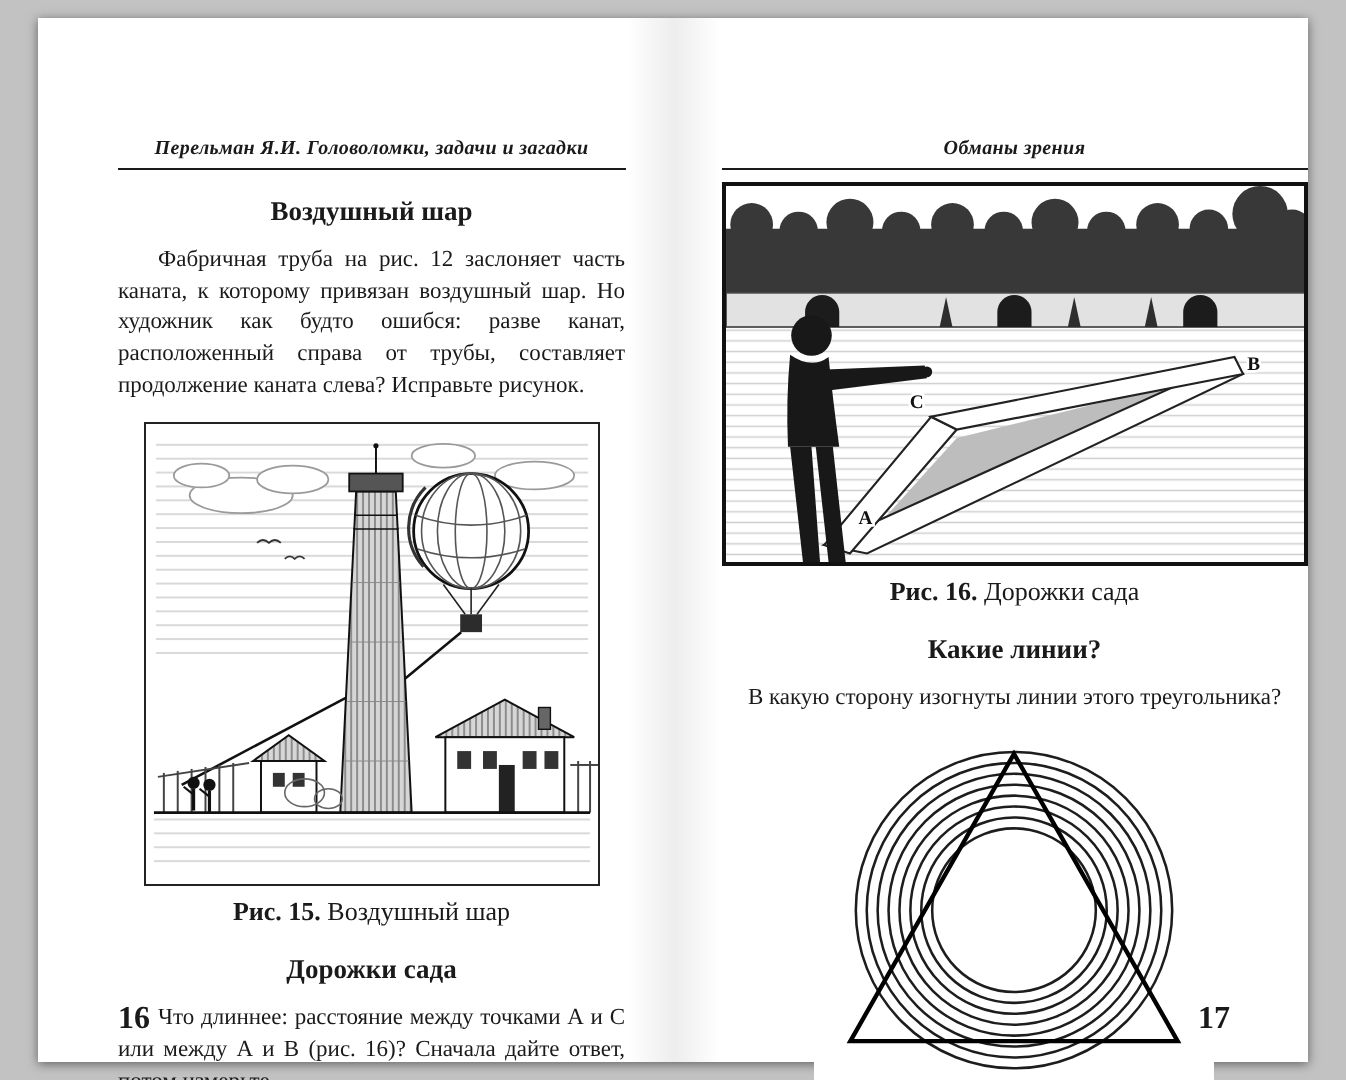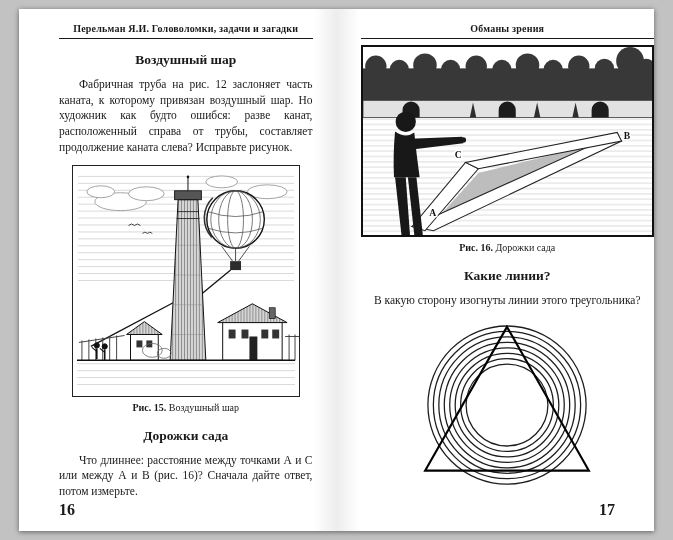--- a/index.html
+++ b/index.html
@@ -17,32 +17,32 @@
   .book::after{
     content:"";position:absolute;left:50%;top:0;width:46px;height:100%;
     transform:translateX(-50%);
     background:linear-gradient(90deg,rgba(0,0,0,0),rgba(0,0,0,.07) 50%,rgba(0,0,0,0));
     pointer-events:none;
   }
   .page{position:relative;width:50%;box-sizing:border-box;padding-top:14px;padding-bottom:30px}
   .page.left{padding-left:40px;padding-right:24px}
   .page.right{padding-left:24px;}
   .running-head{
-    font-size:10px;font-weight:bold;text-align:center;
-    border-bottom:1px solid #1a1a1a;padding-bottom:4px;margin-bottom:6px;letter-spacing:.2px;
+    font-size:10px;font-weight:bold;font-style:italic;text-align:center;
+    border-bottom:1px solid #1a1a1a;padding-bottom:4px;margin-bottom:6px;letter-spacing:.2px;margin-top:46px;
   }
   .heading{font-size:13.5px;font-weight:bold;text-align:center;margin:13px 0 9px}
   .para{font-size:11.5px;line-height:1.36;text-align:justify;text-indent:20px;margin:0}
   .para.noindent{text-indent:0;text-align:center}
   .figure{background:#fff}
   .figure svg{display:block;width:100%;height:auto}
   .fig15{width:226px;margin:10px auto 0;border:1px solid #222}
   .fig16{margin:4px 0 0;border:2px solid #111}
   .fig17{width:200px;margin:8px auto 0}
-  .caption{font-size:10px;text-align:center;margin-top:5px;line-height:1.25}
+  .caption{font-size:13px;text-align:center;margin-top:5px;line-height:1.25}
   .caption .cap-label{font-weight:bold}
   .pagenum{position:absolute;bottom:12px;font-size:16px;font-weight:bold}
   .page.left .pagenum{left:40px}
   .page.right .pagenum{right:39px}
   .fig-letter{font:bold 9px "Liberation Serif","DejaVu Serif",serif;fill:#111;paint-order:stroke;stroke:#fff;stroke-width:2.5px}
 </style>
 </head>
 <body>
 
 <div class="book">

